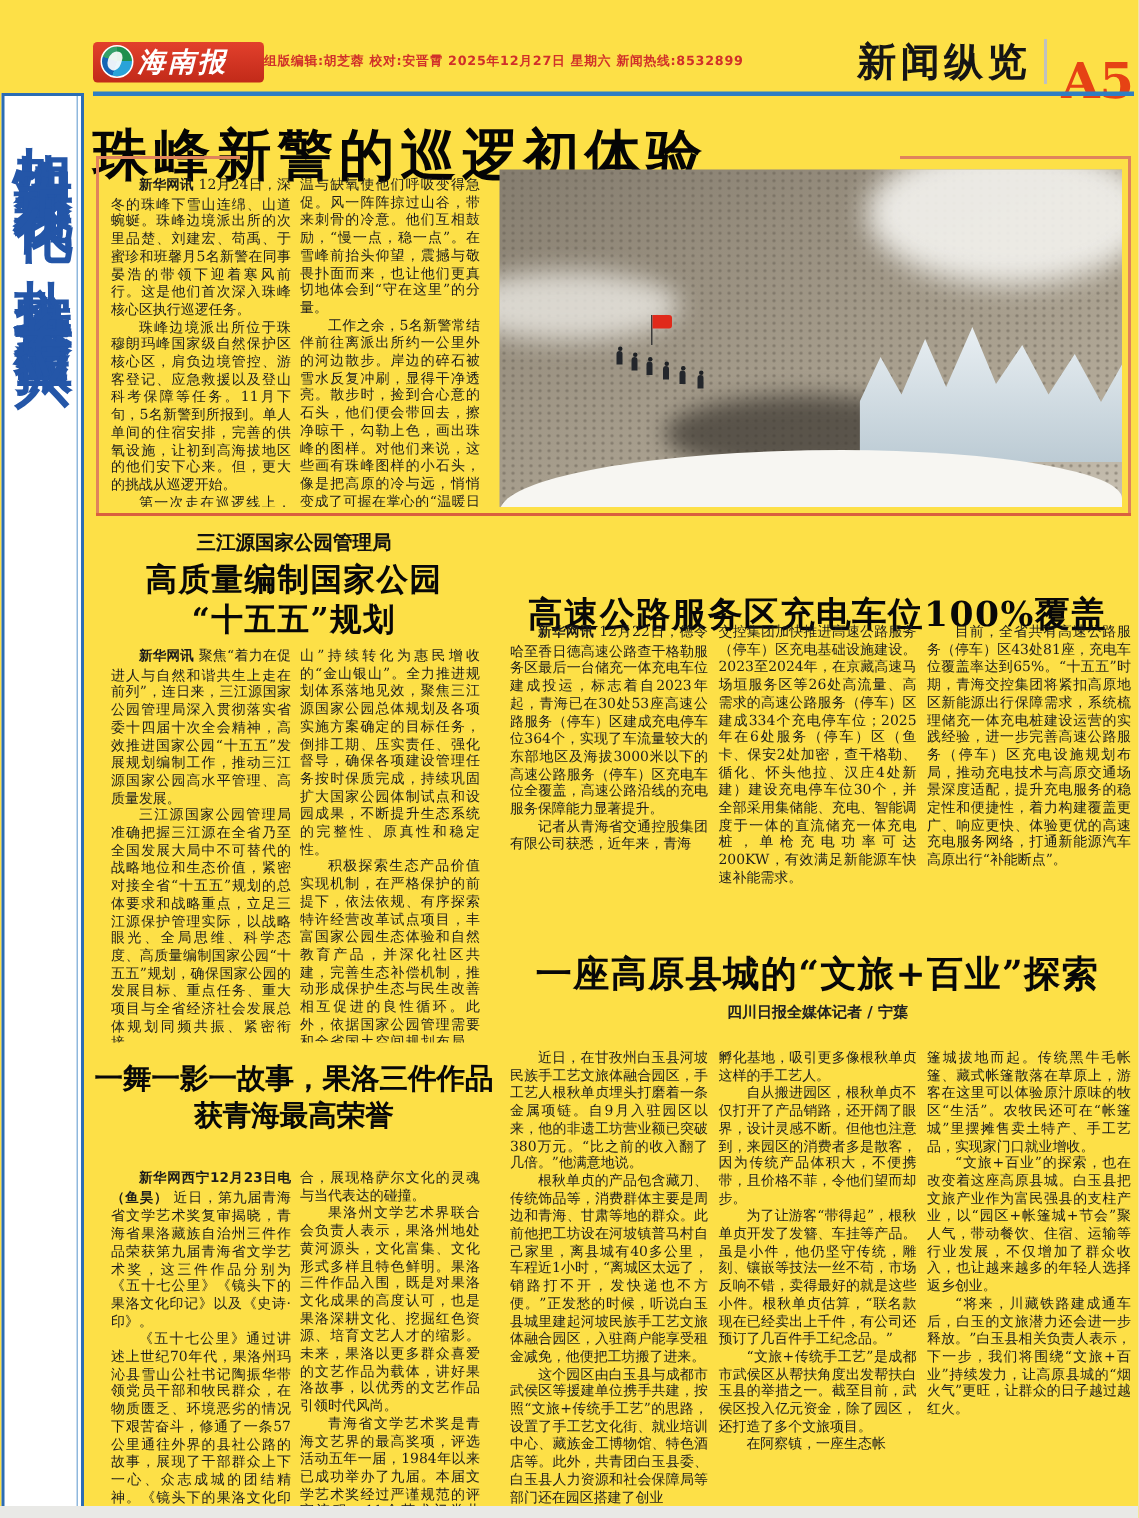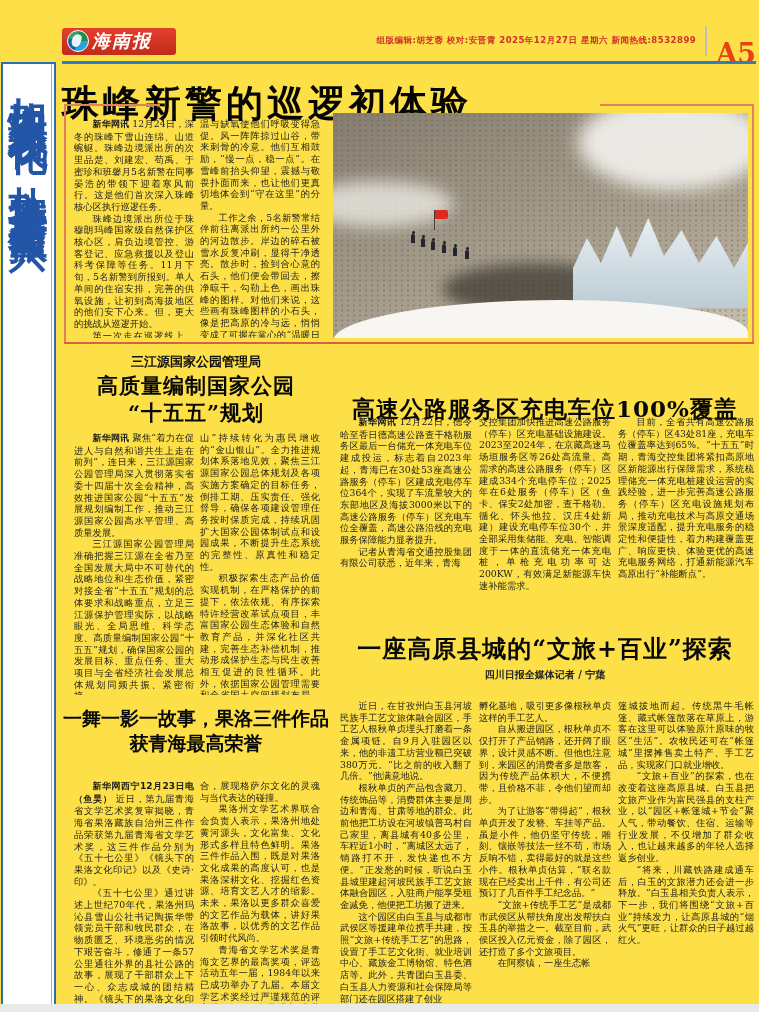--- a/index.html
+++ b/index.html
@@ -14,26 +14,26 @@
   
   #header{position:absolute;left:62px;top:23px;width:694px;height:36px;display:flex;align-items:center;}
   .masthead-box{width:114px;height:27px;background:linear-gradient(#e2402c,#c22a19);border-radius:3px;
           display:flex;align-items:center;padding:0 5px;box-sizing:border-box;flex:0 0 auto;}
   .emblem{width:20px;height:20px;border-radius:50%;border:1px solid #fff;flex:0 0 auto;
           background:conic-gradient(#1f8f4e 0 25%,#2aa3d8 25% 55%,#1565b5 55% 80%,#35a06a 80% 100%);position:relative;}
   .emblem::after{content:"";position:absolute;left:4px;top:3px;width:9px;height:13px;background:#fff;
           border-radius:60% 40% 50% 50%;transform:rotate(18deg);opacity:.9;}
   .masthead-text{color:#fff;font-style:italic;font-weight:bold;font-size:18px;letter-spacing:2px;
           margin-left:3px;white-space:nowrap;font-family:"DejaVu Serif",serif;}
-  .info-line{flex:1;text-align:right;color:#d0302a;font-size:8.5px;font-weight:bold;letter-spacing:.5px;
+  .info-line{flex:1;text-align:left;color:#d0302a;font-size:8.5px;font-weight:bold;letter-spacing:.5px;
           font-family:"DejaVu Sans",sans-serif;white-space:nowrap;overflow:hidden;}
   .section-title{font-size:26px;color:#151515;font-family:"Liberation Sans",sans-serif;font-weight:600;
           letter-spacing:3px;white-space:nowrap;}
   .divider-v{width:2px;height:30px;background:#c0c0c0;margin:0 9px;flex:0 0 auto;}
-  .page-no{font-size:27px;color:#e64214;font-weight:bold;font-family:"DejaVu Serif",serif;margin-top:24px;}
+  .page-no{font-size:33px;color:#e64214;font-weight:bold;font-family:"DejaVu Serif",serif;margin-top:24px;}
   #header-rule{position:absolute;left:62px;top:61px;width:694px;height:3px;background:#2e7ec2;}
   
   .decor{position:absolute;background:#e0835c;}
   
   .headline-main{position:absolute;left:62px;top:79px;width:694px;text-align:left;font-size:37px;
           font-weight:700;font-family:"Liberation Sans",sans-serif;letter-spacing:4px;color:#050505;}
   .kicker{position:absolute;text-align:center;font-weight:bold;color:#111;}
   .title-line{position:absolute;text-align:center;font-weight:bold;color:#080808;font-family:"DejaVu Serif",serif;}
   .byline{position:absolute;text-align:center;font-weight:bold;font-size:10px;color:#222;
           font-family:"DejaVu Sans",sans-serif;}
@@ -73,20 +73,21 @@
     <div class="inner-line"></div>
     <div class="banner-text">加快农业农村现代化　扎实推进乡村全面振兴</div>
   </div>
 
   <div id="header">
     <div class="masthead-box">
       <span class="emblem"></span>
       <span class="masthead-text">海南报</span>
     </div>
     <div class="info-line">组版编辑:胡芝蓉  校对:安晋霄  2025年12月27日  星期六  新闻热线:8532899</div>
+    <div class="section-title">新闻纵览</div>
     <div class="divider-v"></div>
     <div class="page-no">A5</div>
   </div>
   <div id="header-rule"></div>
 
   <div class="headline-main">珠峰新警的巡逻初体验</div>
   <div class="decor" style="left:64px;top:104px;width:96px;height:2px;"></div>
   <div class="decor" style="left:600px;top:104px;width:154px;height:2px;"></div>
   <div class="decor" style="left:64px;top:104px;width:2px;height:240px;"></div>
   <div class="decor" style="left:752px;top:104px;width:2px;height:240px;"></div>

